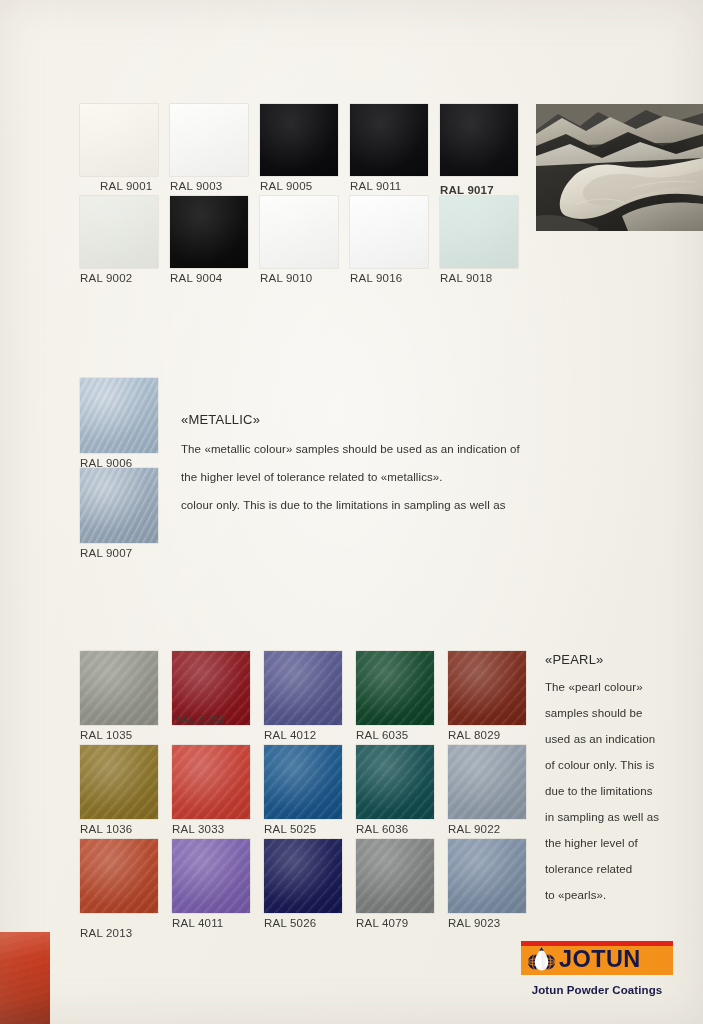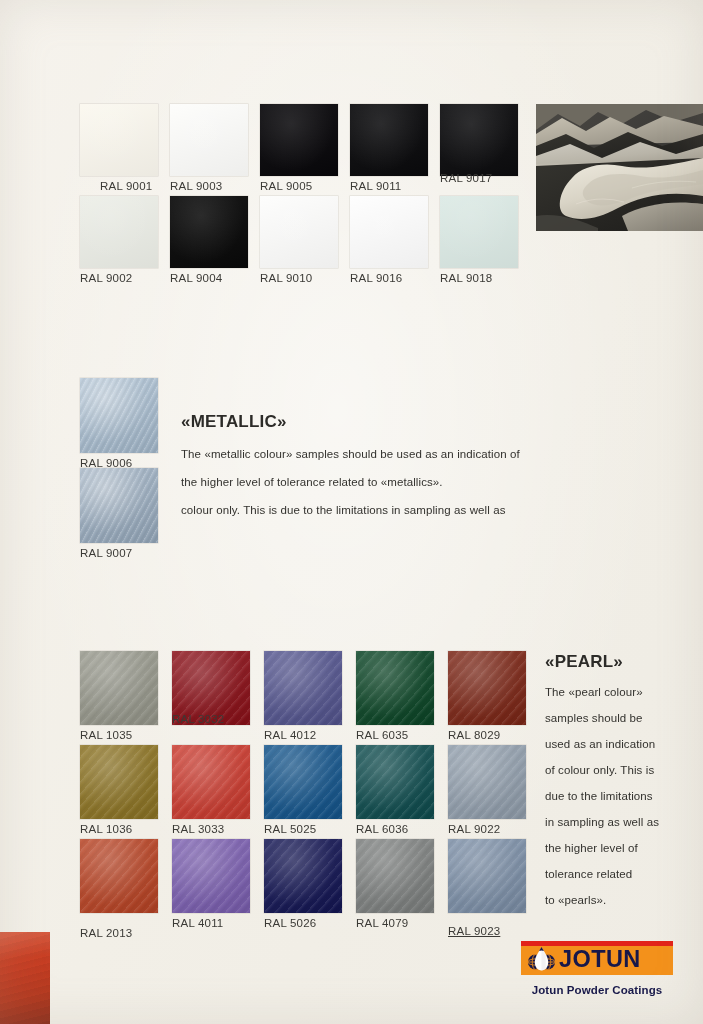--- a/index.html
+++ b/index.html
@@ -93,22 +93,22 @@
     top: 104px;
     width: 167px;
     height: 127px;
     overflow: hidden;
     background: #3c3b38;
   }
   #dune-photo svg { display: block; }
 
   
   .note-head {
-    font-size: 17px;
-    font-weight: bold;
+    font-size: 13px;
+    font-weight: normal;
     color: #2c2b28;
     letter-spacing: 0.2px;
   }
   .note-line {
     font-size: 11.5px;
     color: #33322e;
     letter-spacing: 0.1px;
   }
 
   #metallic-note {
@@ -216,21 +216,21 @@
       <div class="swatch-cell" style="left: 260px; top: 104px;">
         <div class="swatch fin-plain" style="background: rgb(8, 7, 10); width: 78px; height: 72px;"></div>
         <div class="swatch-label" style="top: 76px;">RAL 9005</div>
       </div>
       <div class="swatch-cell" style="left: 350px; top: 104px;">
         <div class="swatch fin-plain" style="background: rgb(10, 10, 12); width: 78px; height: 72px;"></div>
         <div class="swatch-label" style="top: 76px;">RAL 9011</div>
       </div>
       <div class="swatch-cell" style="left: 440px; top: 104px;">
         <div class="swatch fin-plain" style="background: rgb(12, 12, 14); width: 78px; height: 72px;"></div>
-        <div class="swatch-label" style="top: 68px;">RAL 9017</div>
+        <div class="swatch-label" style="top: 80px; font-weight: bold;">RAL 9017</div>
       </div>
       <div class="swatch-cell" style="left: 80px; top: 196px;">
         <div class="swatch fin-plain" style="background: rgb(236, 238, 231); width: 78px; height: 72px;"></div>
         <div class="swatch-label" style="top: 76px;">RAL 9002</div>
       </div>
       <div class="swatch-cell" style="left: 170px; top: 196px;">
         <div class="swatch fin-plain" style="background: rgb(9, 9, 9); width: 78px; height: 72px;"></div>
         <div class="swatch-label" style="top: 76px;">RAL 9004</div>
       </div>
       <div class="swatch-cell" style="left: 260px; top: 196px;">
@@ -360,21 +360,21 @@
       <div class="swatch-cell" style="left: 264px; top: 839px;">
         <div class="swatch fin-pearl" style="background: rgb(19, 21, 83); width: 78px; height: 74px;"></div>
         <div class="swatch-label" style="top: 78px;">RAL 5026</div>
       </div>
       <div class="swatch-cell" style="left: 356px; top: 839px;">
         <div class="swatch fin-pearl" style="background: rgb(126, 129, 128); width: 78px; height: 74px;"></div>
         <div class="swatch-label" style="top: 78px;">RAL 4079</div>
       </div>
       <div class="swatch-cell" style="left: 448px; top: 839px;">
         <div class="swatch fin-pearl" style="background: rgb(125, 144, 168); width: 78px; height: 74px;"></div>
-        <div class="swatch-label" style="top: 86px; text-decoration: underline;">RAL 9023</div>
+        <div class="swatch-label" style="top: 78px;">RAL 9023</div>
       </div>
     </div>
 
   <div id="pearl-note">
     <div class="note-head">«PEARL»</div>
     <div class="note-line">The «pearl colour»</div>
     <div class="note-line">samples should be</div>
     <div class="note-line">used as an indication</div>
     <div class="note-line">of colour only. This is</div>
     <div class="note-line">due to the limitations</div>

